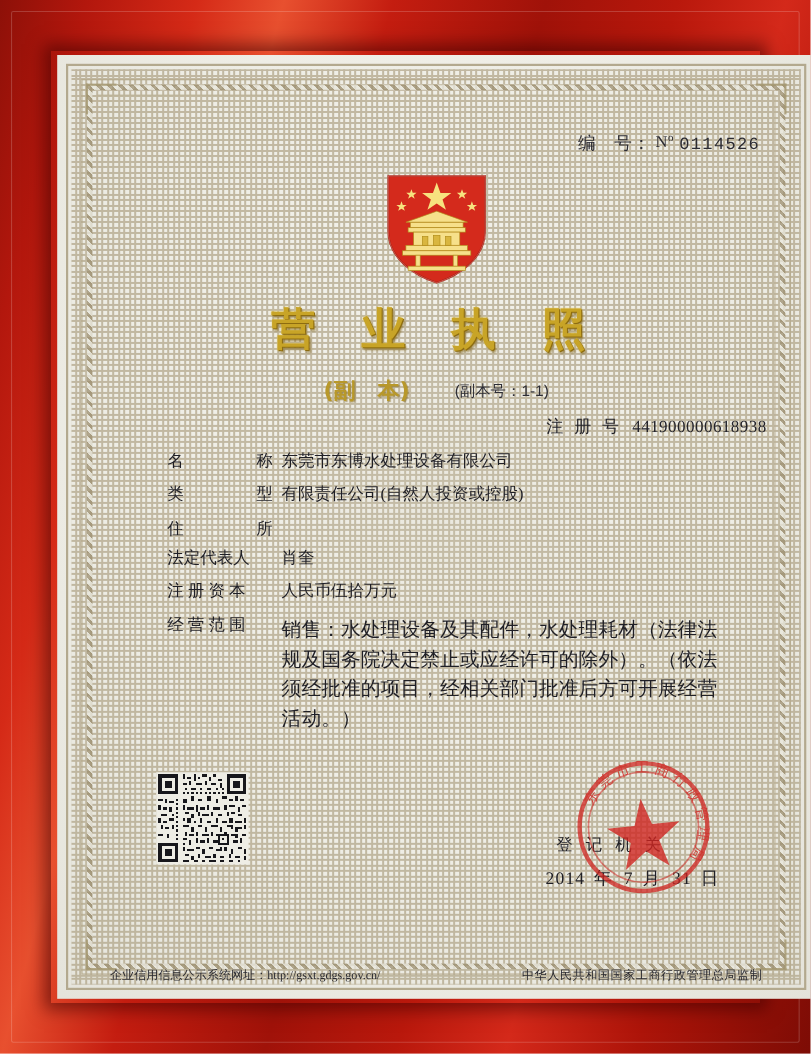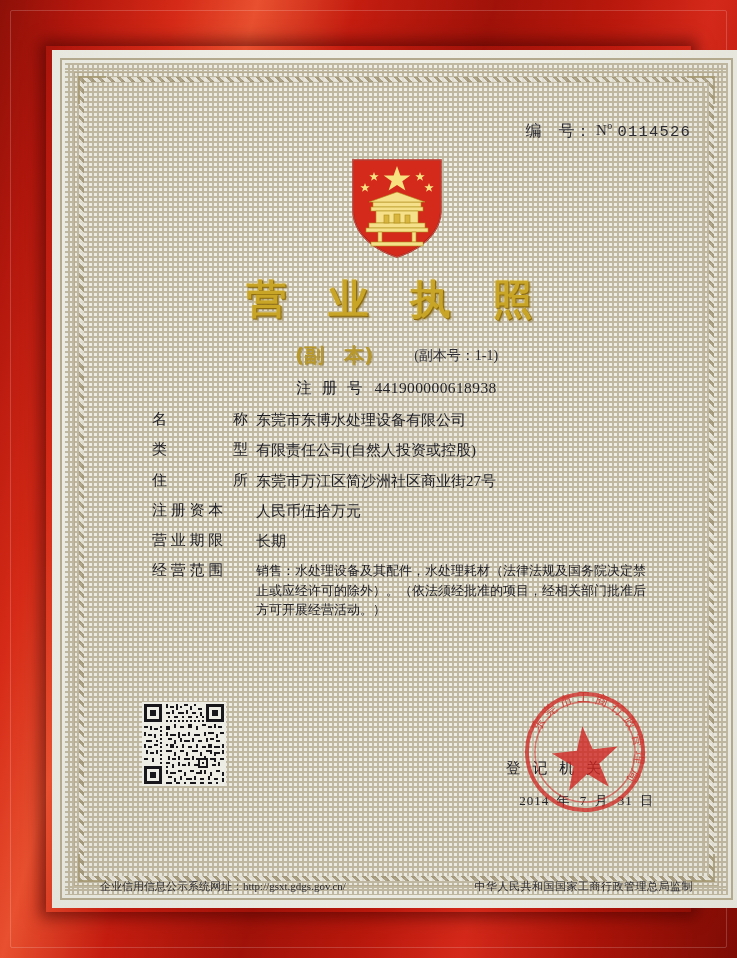--- a/index.html
+++ b/index.html
@@ -185,29 +185,29 @@
     font-weight: bold;
     font-family: "DejaVu Sans", sans-serif;
     text-shadow: 1px 1px 1px rgba(120,90,10,.5);
   }
   .subtitle-row .copy-num {
     color: #2d2d35;
     font-size: 14px;
     font-weight: normal;
     margin-left: 34px;
     text-shadow: none;
-    font-family: Liberation Serif, serif;
+    font-family: Liberation Sans, sans-serif;
     vertical-align: 2px;
   }
 
   .reg-no {
     position: absolute;
     top: 284px;
     left: 0; right: 0;
-    text-align: center;
+    text-align: right;
     font-size: 15.5px;
     color: #23232a;
   }
   .reg-no .rn-label { letter-spacing: 3px; }
   .reg-no .rn-value {
     font-family: "Liberation Serif", serif;
     letter-spacing: .4px;
     margin-left: 5px;
   }
 
@@ -233,21 +233,21 @@
     justify-content: space-between;
   }
   .f-label span { display: inline-block; }
   .f-value {
     font-size: 15px;
     color: #1f1f26;
     line-height: 1.45;
     padding-left: 8px;
   }
   .f-value.small {
-    font-size: 13px;
+    font-size: 18px;
     line-height: 1.5;
     max-width: 400px;
   }
 
   
   .qr {
     position: absolute;
     left: 46px;
     bottom: 78px;
     width: 84px;
@@ -260,21 +260,21 @@
     right: 92px;
     bottom: 86px;
     font-size: 15px;
     letter-spacing: 4px;
     color: #1f1f26;
   }
   .date-line {
     position: absolute;
     right: 38px;
     bottom: 54px;
-    font-size: 13px;
+    font-size: 16px;
     color: #1f1f26;
     letter-spacing: 1px;
   }
   .date-line .d-num { font-family: "Liberation Serif", serif; }
   .date-line .d-unit { margin: 0 5px 0 3px; }
 
   .seal {
     position: absolute;
     right: 46px;
     bottom: 46px;
@@ -391,38 +391,37 @@
             <span>型</span>
           </div>
           <div class="f-value">有限责任公司(自然人投资或控股)</div>
         </div>
 
         <div class="field">
           <div class="f-label">
             <span>住</span>
             <span>所</span>
           </div>
-          <div class="f-value">东莞市万江区简沙洲社区商业街27号</div>
-        </div>
-
+        </div>
+
+        <div class="field">
+          <div class="f-label">
+            <span>法定代表人</span>
+          </div>
+          <div class="f-value">肖奎</div>
+        </div>
 
         <div class="field">
           <div class="f-label">
             <span>注 册 资 本</span>
           </div>
           <div class="f-value">人民币伍拾万元</div>
         </div>
 
 
-        <div class="field">
-          <div class="f-label">
-            <span>营 业 期 限</span>
-          </div>
-          <div class="f-value">长期</div>
-        </div>
 
         <div class="field">
           <div class="f-label">
             <span>经 营 范 围</span>
           </div>
           <div class="f-value small">销售：水处理设备及其配件，水处理耗材（法律法规及国务院决定禁止或应经许可的除外）。（依法须经批准的项目，经相关部门批准后方可开展经营活动。）</div>
         </div>
 
       </div>
 

